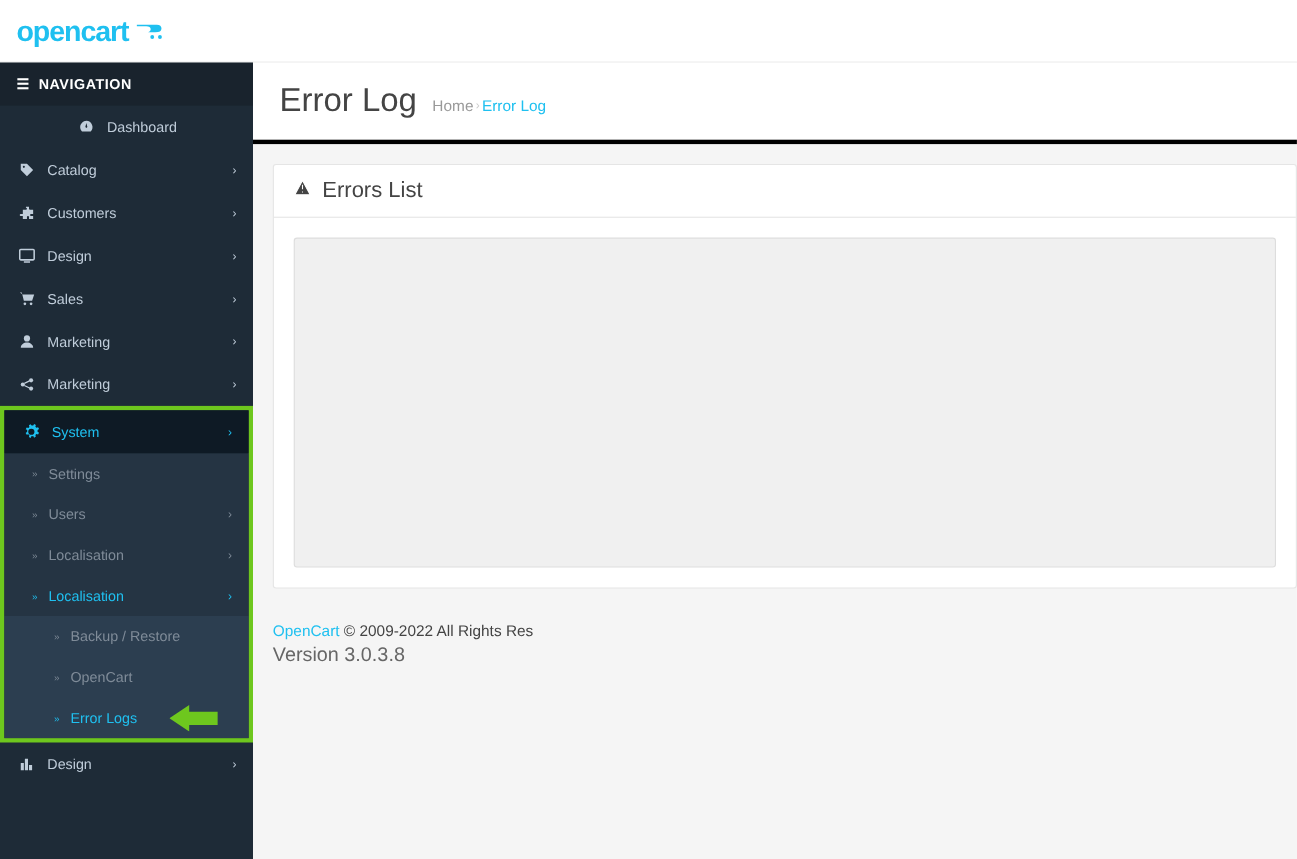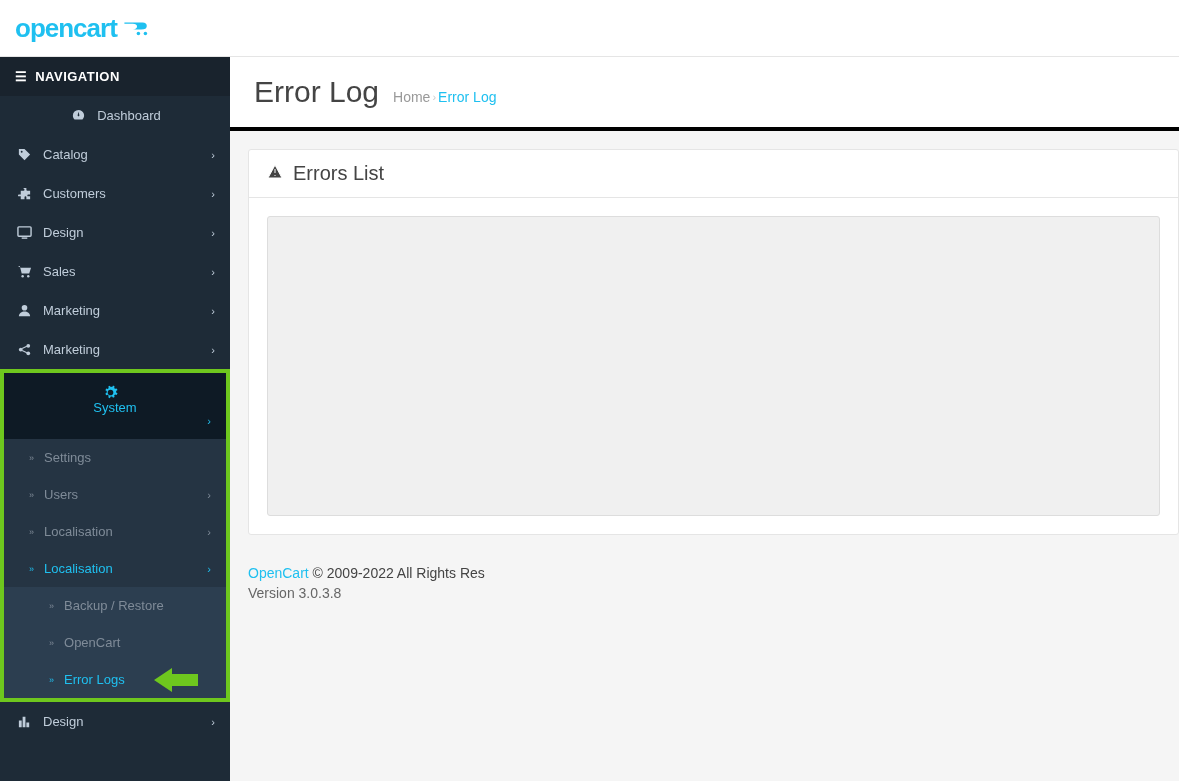--- a/index.html
+++ b/index.html
@@ -12,21 +12,21 @@
     .logo-cart { width: 28px; height: 22px; }
     
     
     .layout { display: flex; min-height: calc(100vh - 57px); }
     
     
     .sidebar { width: 230px; background: #1e2b37; color: #c0cdda; flex-shrink: 0; }
     .nav-header { background: #19232d; padding: 12px 15px; font-size: 13px; font-weight: 700; color: #fff; display: flex; align-items: center; gap: 8px; letter-spacing: 0.5px; }
     .menu { list-style: none; }
     .menu-item { display: flex; align-items: center; padding: 12px 15px; color: #c0cdda; cursor: pointer; position: relative; justify-content: center; }
-    .menu-item.active { color: #1fc0f0; background: #0e1a25; flex-direction: column; }
+    .menu-item.active { color: #1fc0f0; background: #0e1a25; }
     .menu-icon { width: 18px; margin-right: 10px; display: inline-flex; justify-content: center; }
     .menu-item .chevron { margin-left: auto; font-size: 11px; }
     .submenu { list-style: none; background: #253443; }
     .submenu .submenu-item { display: flex; align-items: center; padding: 11px 15px 11px 25px; color: #7f8b98; cursor: pointer; font-size: 13px; position: relative; }
     .submenu .submenu-item.active { color: #1fc0f0; }
     .submenu .submenu-item .sub-icon { margin-right: 10px; font-size: 9px; }
     .submenu .submenu-item .chevron { margin-left: auto; font-size: 11px; }
     .subsubmenu { list-style: none; background: #2c3e50; }
     .subsubmenu .subsub-item { display: flex; align-items: center; padding: 11px 15px 11px 45px; color: #7f8b98; cursor: pointer; font-size: 13px; }
     .subsubmenu .subsub-item.active { color: #1fc0f0; }
@@ -46,21 +46,21 @@
     .breadcrumb-sep { font-size: 11px; color: #ccc; }
     
     .panel-wrap { padding: 18px 0 18px 18px; }
     .panel { background: #fff; border: 1px solid #e5e5e5; border-radius: 3px; }
     .panel-header { padding: 12px 18px; border-bottom: 1px solid #e5e5e5; display: flex; align-items: center; gap: 10px; font-size: 20px; color: #444; }
     .panel-body { padding: 18px; }
     .log-box { background: #f0f0f0; border: 1px solid #ddd; border-radius: 3px; min-height: 300px; width: 100%; }
     
     .footer { text-align: left; padding: 30px 0 10px; font-size: 14px; color: #444; }
     .footer a { color: #1fc0f0; text-decoration: none; cursor: pointer; }
-    .version { font-size: 14px; color: #666; margin-top: 4px; }
+    .version { font-size: 18px; color: #666; margin-top: 4px; }
   </style>
 </head>
 <body>
 
 <div class="header">
   <div class="logo">
     <span class="logo-text">opencart</span>
     <svg class="logo-cart" viewBox="0 0 40 24">
       <path fill="#1fc0f0" d="M2 4 L28 4 Q34 4 34 9 Q34 14 26 14 L14 14 Q20 14 20 10 Q20 6 14 6 L2 6 Z"></path>
       <circle cx="22" cy="20" r="2.5" fill="#1fc0f0"></circle>

